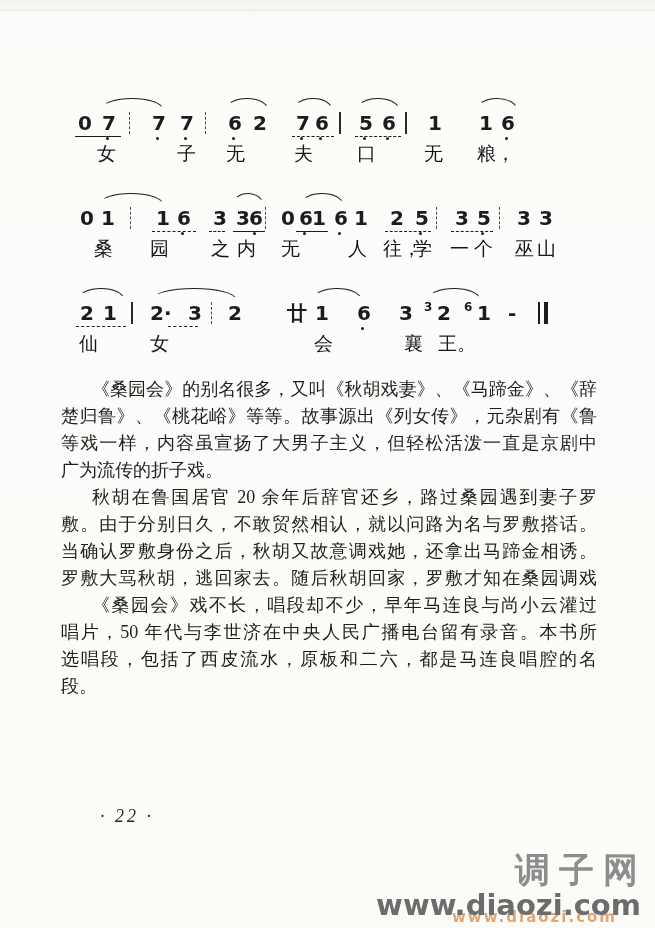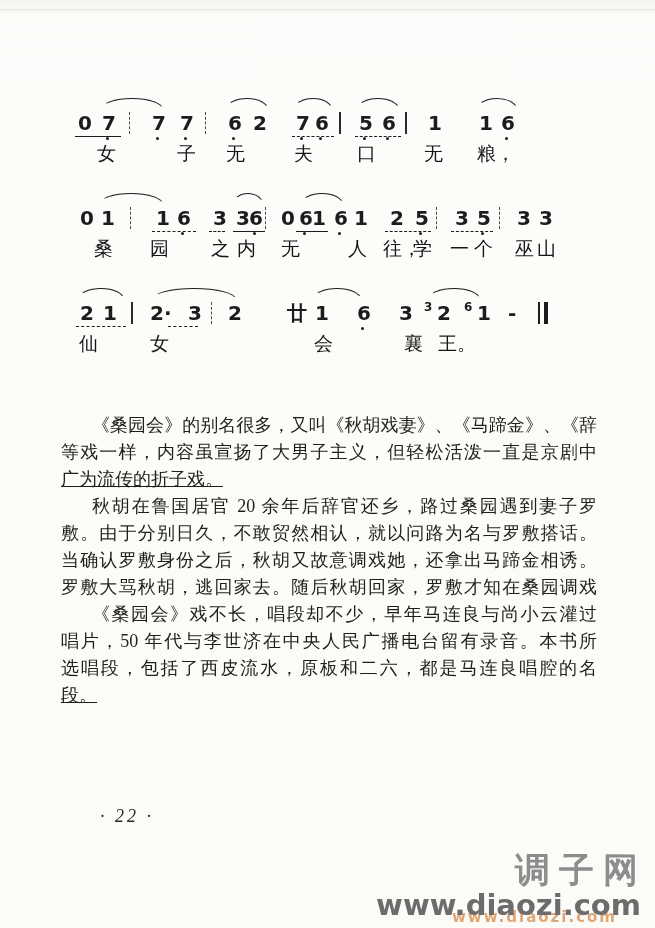--- a/index.html
+++ b/index.html
@@ -29,28 +29,28 @@
   .m-ul.dashed{border-top-style:dashed;}
   .slur{
     position:absolute;top:-14px;height:11px;
     border:1.8px solid transparent;border-top:1.8px solid #1c1c1c;
     border-radius:50% 50% 0 0/100% 100% 0 0;
     box-sizing:border-box;
   }
   .lyric{position:absolute;top:29px;font-size:19px;color:#161616;font-family:"Liberation Serif","DejaVu Serif",serif;white-space:nowrap;}
 
   
-  .article{position:absolute;left:61px;top:412px;width:536px;color:#1e1e1c;}
+  .article{position:absolute;left:61px;top:376px;width:536px;color:#1e1e1c;}
   .bodyline{
     font-size:18px;line-height:27px;height:27px;
     text-align:justify;text-align-last:justify;
     white-space:nowrap;overflow:visible;
   }
   .bodyline.first{text-indent:31px;}
-  .bodyline.last{text-align-last:left;text-decoration:underline;}
+  .bodyline.last{text-align-last:left;}
 
   
   .pageno{
     position:absolute;left:100px;top:806px;
     font-size:18px;font-style:italic;color:#2a2a2a;letter-spacing:3px;
   }
   .wm{position:absolute;right:14px;bottom:6px;text-align:right;
       font-family:"DejaVu Sans","Liberation Sans",sans-serif;font-weight:bold;}
   .wm-name{display:block;font-size:35px;line-height:38px;color:#8d8d8d;letter-spacing:9px;margin-right:-6px;}
   .wm-url{display:block;position:relative;font-size:29px;line-height:33px;color:#6c6c6c;z-index:2;}
@@ -190,20 +190,21 @@
         <div class="lyric" style="left: 79px;">仙</div>
         <div class="lyric" style="left: 150px;">女</div>
         <div class="lyric" style="left: 314px;">会</div>
         <div class="lyric" style="left: 404px;">襄</div>
         <div class="lyric" style="left: 438px;">王。</div>
       </div>
     </div>
 
   <div class="article">
       <div class="bodyline first">《桑园会》的别名很多，又叫《秋胡戏妻》、《马蹄金》、《辞</div>
+      <div class="bodyline">楚归鲁》、《桃花峪》等等。故事源出《列女传》，元杂剧有《鲁</div>
       <div class="bodyline">等戏一样，内容虽宣扬了大男子主义，但轻松活泼一直是京剧中</div>
       <div class="bodyline last">广为流传的折子戏。</div>
       <div class="bodyline first">秋胡在鲁国居官 20 余年后辞官还乡，路过桑园遇到妻子罗</div>
       <div class="bodyline">敷。由于分别日久，不敢贸然相认，就以问路为名与罗敷搭话。</div>
       <div class="bodyline">当确认罗敷身份之后，秋胡又故意调戏她，还拿出马蹄金相诱。</div>
       <div class="bodyline">罗敷大骂秋胡，逃回家去。随后秋胡回家，罗敷才知在桑园调戏</div>
       <div class="bodyline first">《桑园会》戏不长，唱段却不少，早年马连良与尚小云灌过</div>
       <div class="bodyline">唱片，50 年代与李世济在中央人民广播电台留有录音。本书所</div>
       <div class="bodyline">选唱段，包括了西皮流水，原板和二六，都是马连良唱腔的名</div>
       <div class="bodyline last">段。</div>

